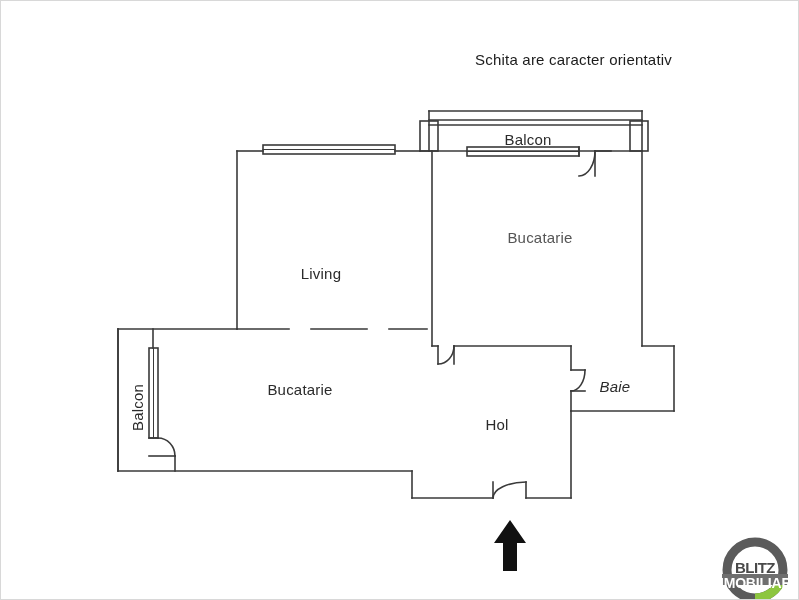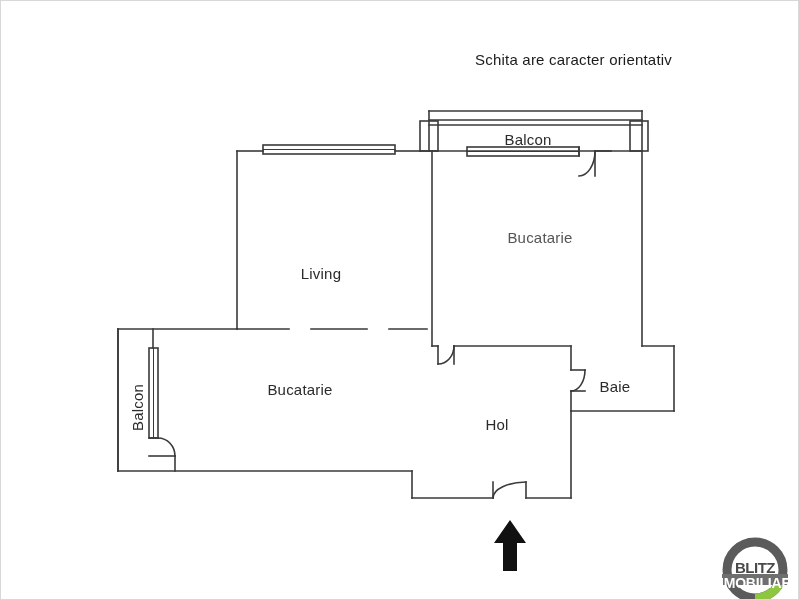--- a/index.html
+++ b/index.html
@@ -221,21 +221,21 @@
   </svg>
 
   <div class="room-label" style="left:320px; top:228px; transform:translateX(-50%);margin-top:36px;">Living</div>
 
   <div class="room-label" style="left:539px; top:228px; transform:translateX(-50%); color:#555;">Bucatarie</div>
 
   <div class="room-label" style="left:299px; top:380px; transform:translateX(-50%);">Bucatarie</div>
 
   <div class="room-label" style="left:496px; top:415px; transform:translateX(-50%);">Hol</div>
 
-  <div class="room-label" style="left:614px; top:377px; transform:translateX(-50%);">Baie</div>
+  <div class="room-label" style="left:614px; top:377px; transform:translateX(-50%);font-style:italic;">Baie</div>
 
   <div class="room-label" style="left:527px; top:130px; transform:translateX(-50%);">Balcon</div>
 
   <div class="room-label vertical" style="left:136px; top:398px; transform:translateX(-50%) rotate(-90deg);">Balcon</div>
 
   <div id="logo">
     <svg viewBox="0 0 70 70">
       <circle cx="35" cy="35" r="28" fill="none" stroke="#5b5b5b" stroke-width="9"></circle>
       <path d="M 35 63 A 28 28 0 0 0 61.6 43.8" fill="none" stroke="#8dc63f" stroke-width="9" stroke-linecap="butt"></path>
     </svg>

